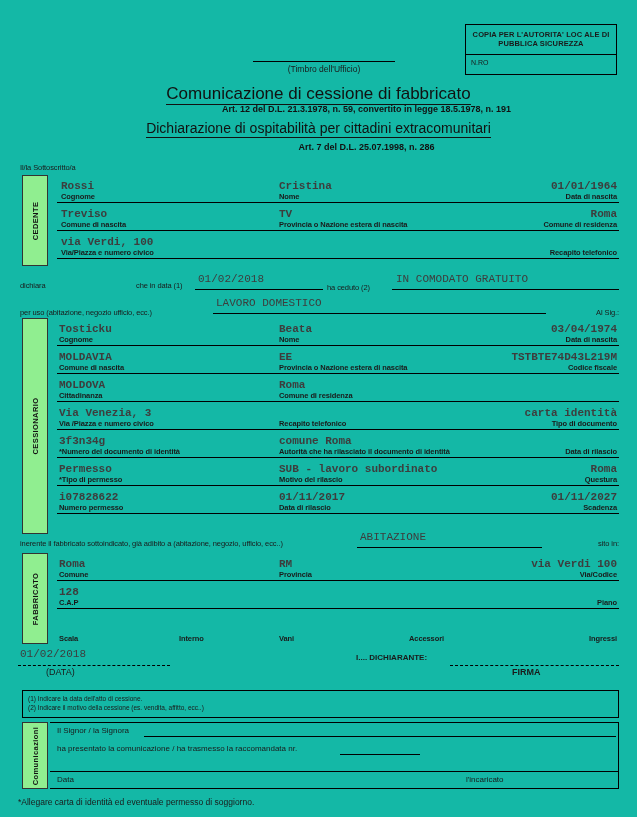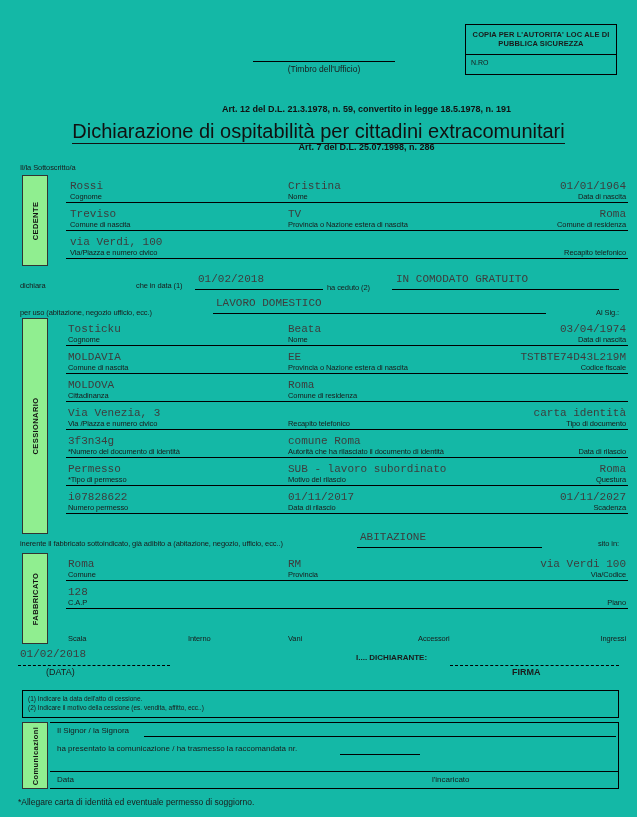--- a/index.html
+++ b/index.html
@@ -92,21 +92,21 @@
     position: absolute;
     width: 637px;
     text-align: center;
     font-size: 9px;
     font-weight: bold;
     color: #111;
     margin-left: 48px;
   }
   #title1 { top: 84px; }
   #sub1   { top: 104px; }
-  #title2 { top: 120px; font-size: 20px; }
+  #title2 { top: 120px; font-size: 14px; }
   #sub2   { top: 142px; }
 
   
   .sec-tab {
     position: absolute;
     width: 26px;
     background: #90ee90;
     border: 1px solid #333;
     box-sizing: border-box;
   }
@@ -118,25 +118,26 @@
     transform-origin: center center;
     font-size: 7.5px;
     font-weight: bold;
     letter-spacing: 0.4px;
     white-space: nowrap;
     color: #111;
   }
 
   .frow {
     position: absolute;
-    left: 66px;
+    left: 57px;
     width: 562px;
     height: 28px;
     border-bottom: 1px solid #000;
     box-sizing: border-box;
+    font-weight: bold;
   }
   .frow.noline { border-bottom: none; }
   .cell {
     position: absolute;
     bottom: 0;
   }
   .cell .cval {
     position: absolute;
     bottom: 10px;
     white-space: nowrap;
@@ -215,20 +216,21 @@
 <div id="page">
 
   <div id="authority-box">
     <div class="auth-title">COPIA PER L'AUTORITA' LOC ALE DI PUBBLICA SICUREZZA</div>
     <div class="auth-nro">N.RO</div>
   </div>
 
   <div id="stamp-line"></div>
   <div id="stamp-caption" class="">(Timbro dell'Ufficio)</div>
 
+  <div id="title1" class="title-main"><span>Comunicazione di cessione di fabbricato</span></div>
   <div id="sub1" class="title-sub">Art. 12 del D.L. 21.3.1978, n. 59, convertito in legge 18.5.1978, n. 191</div>
   <div id="title2" class="title-main"><span>Dichiarazione di ospitabilità per cittadini extracomunitari</span></div>
   <div id="sub2" class="title-sub">Art. 7 del D.L. 25.07.1998, n. 286</div>
 
   <div class="lbl" style="position:absolute;left:20px;top:163px;">Il/la Sottoscritto/a</div>
 
   <div class="sec-tab" style="left:22px;top:175px;height:91px;">
     <span class="tab-text">CEDENTE</span>
   </div>
 
@@ -454,17 +456,17 @@
   <div id="com-divider"></div>
 
   <div class="com-line" style="left:57px;top:726px;">Il Signor / la Signora</div>
   <div class="uline" style="left:144px;top:736px;width:472px;"></div>
 
   <div class="com-line" style="left:57px;top:744px;">ha presentato la comunicazione / ha trasmesso la raccomandata nr.</div>
   <div class="uline" style="left:340px;top:754px;width:80px;"></div>
 
 
   <div class="com-line" style="left:57px;top:775px;">Data</div>
-  <div class="com-line" style="left:432px;top:775px;">l'incaricato</div>
+  <div class="com-line" style="left:466px;top:775px;">l'incaricato</div>
 
   <div id="footnote">*Allegare carta di identità ed eventuale permesso di soggiorno.</div>
 
 </div>
 
 </body></html>

